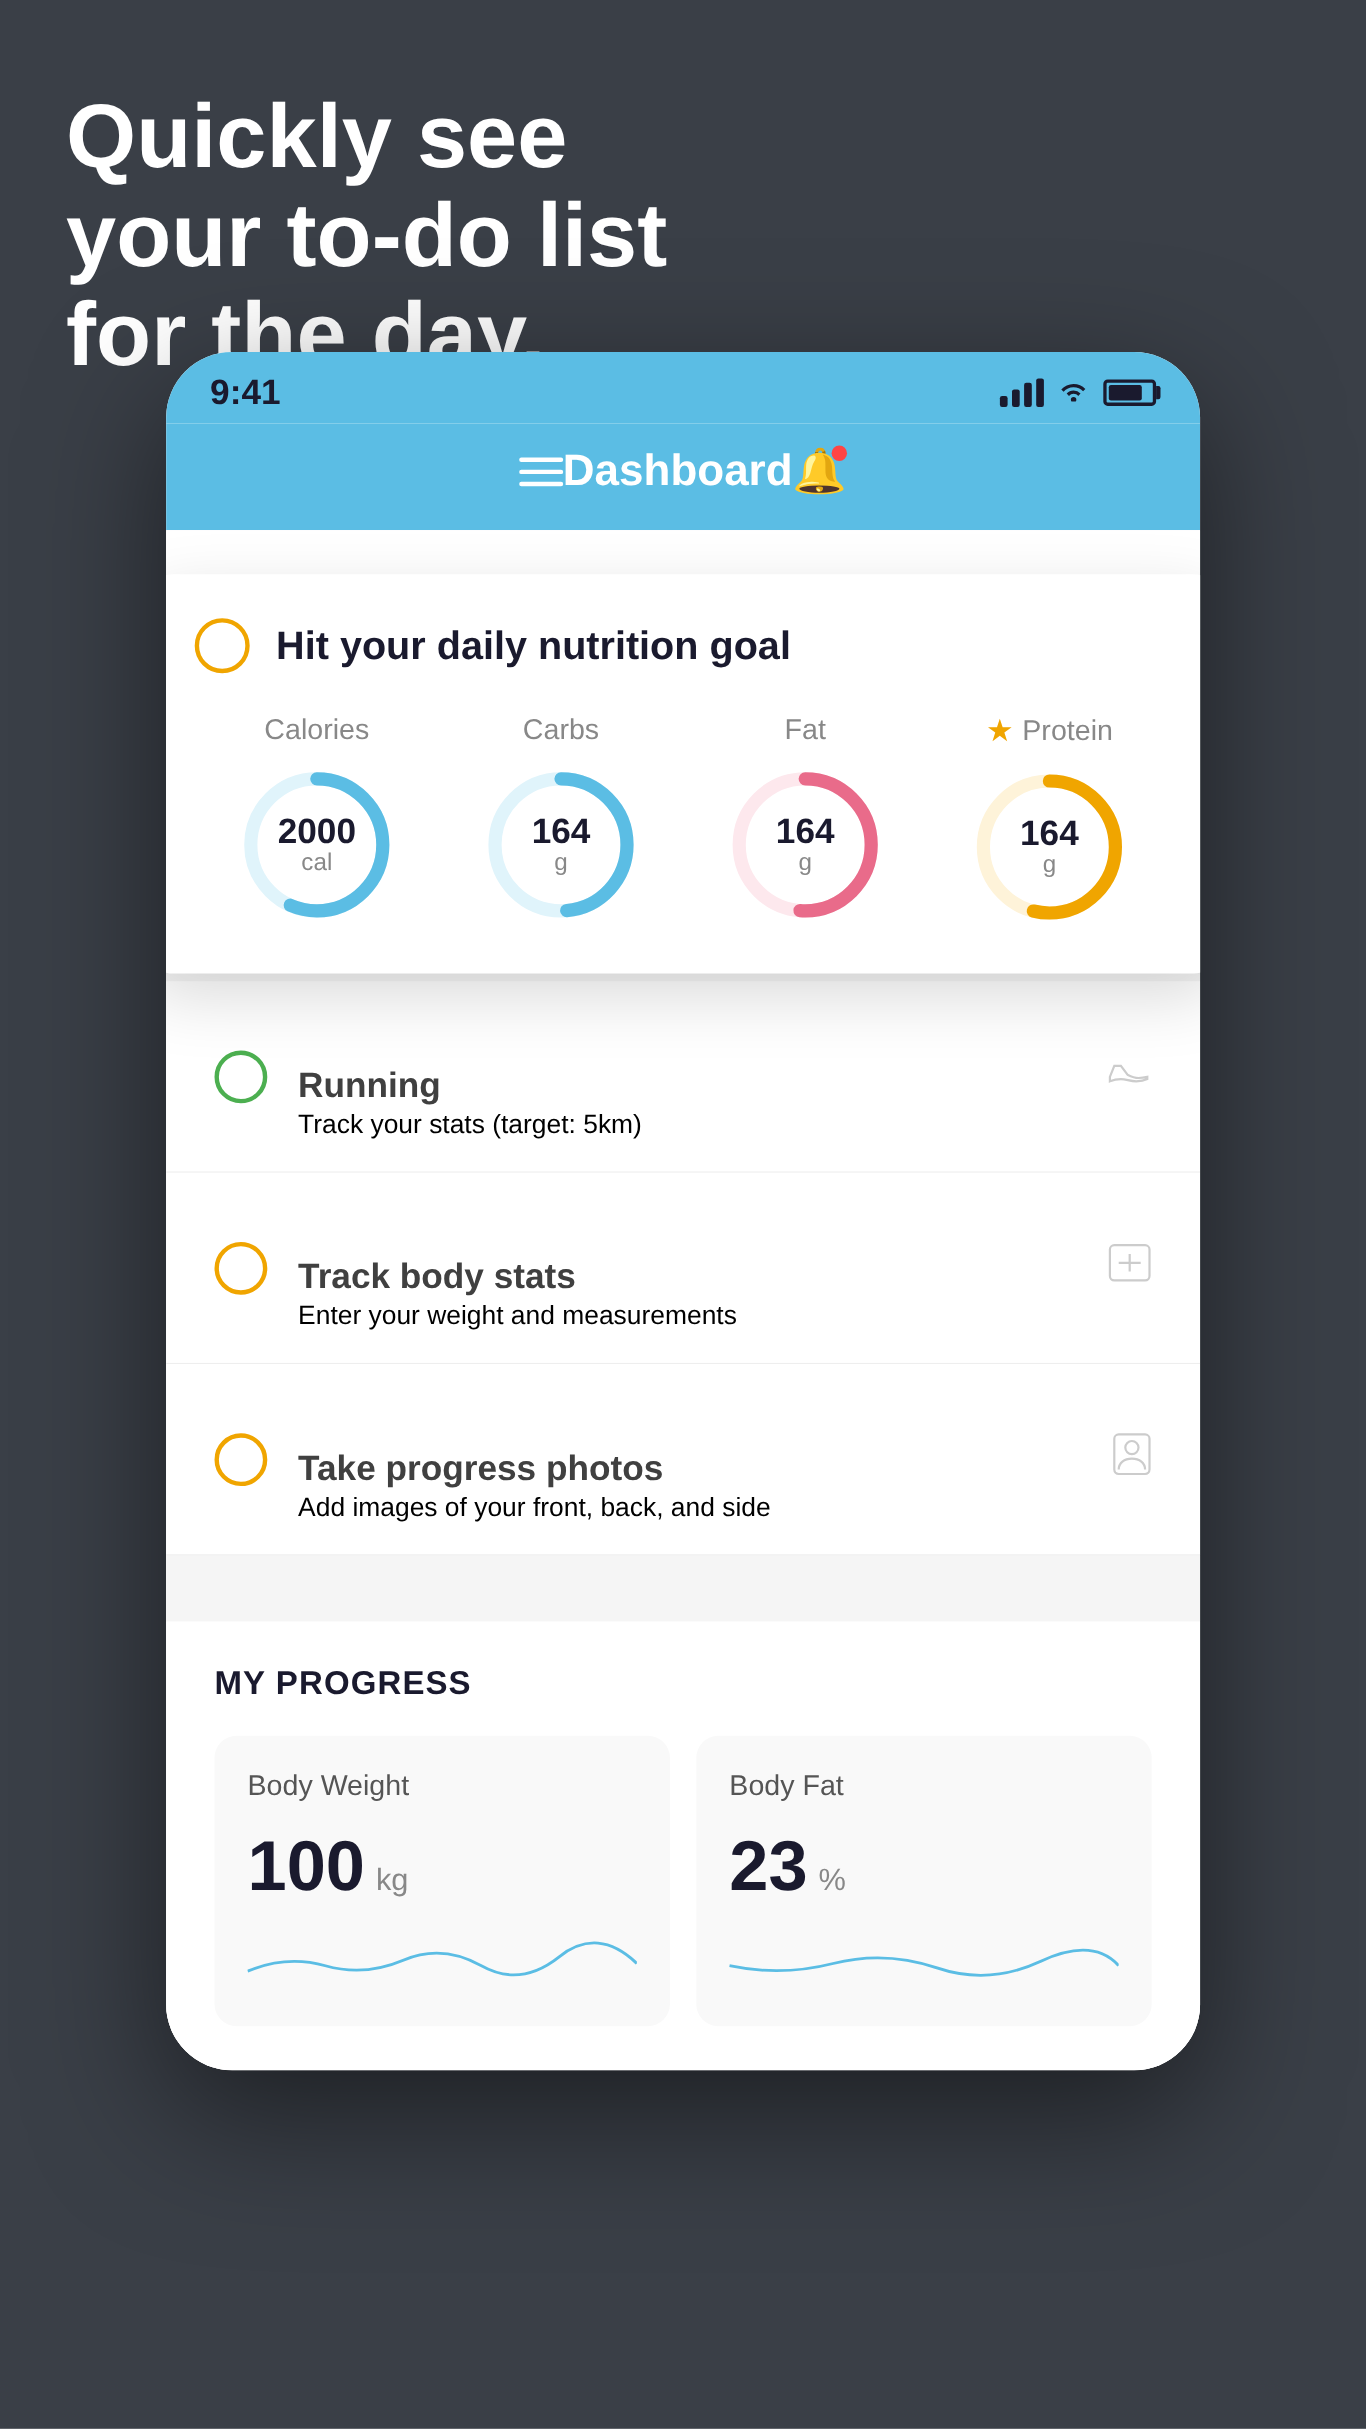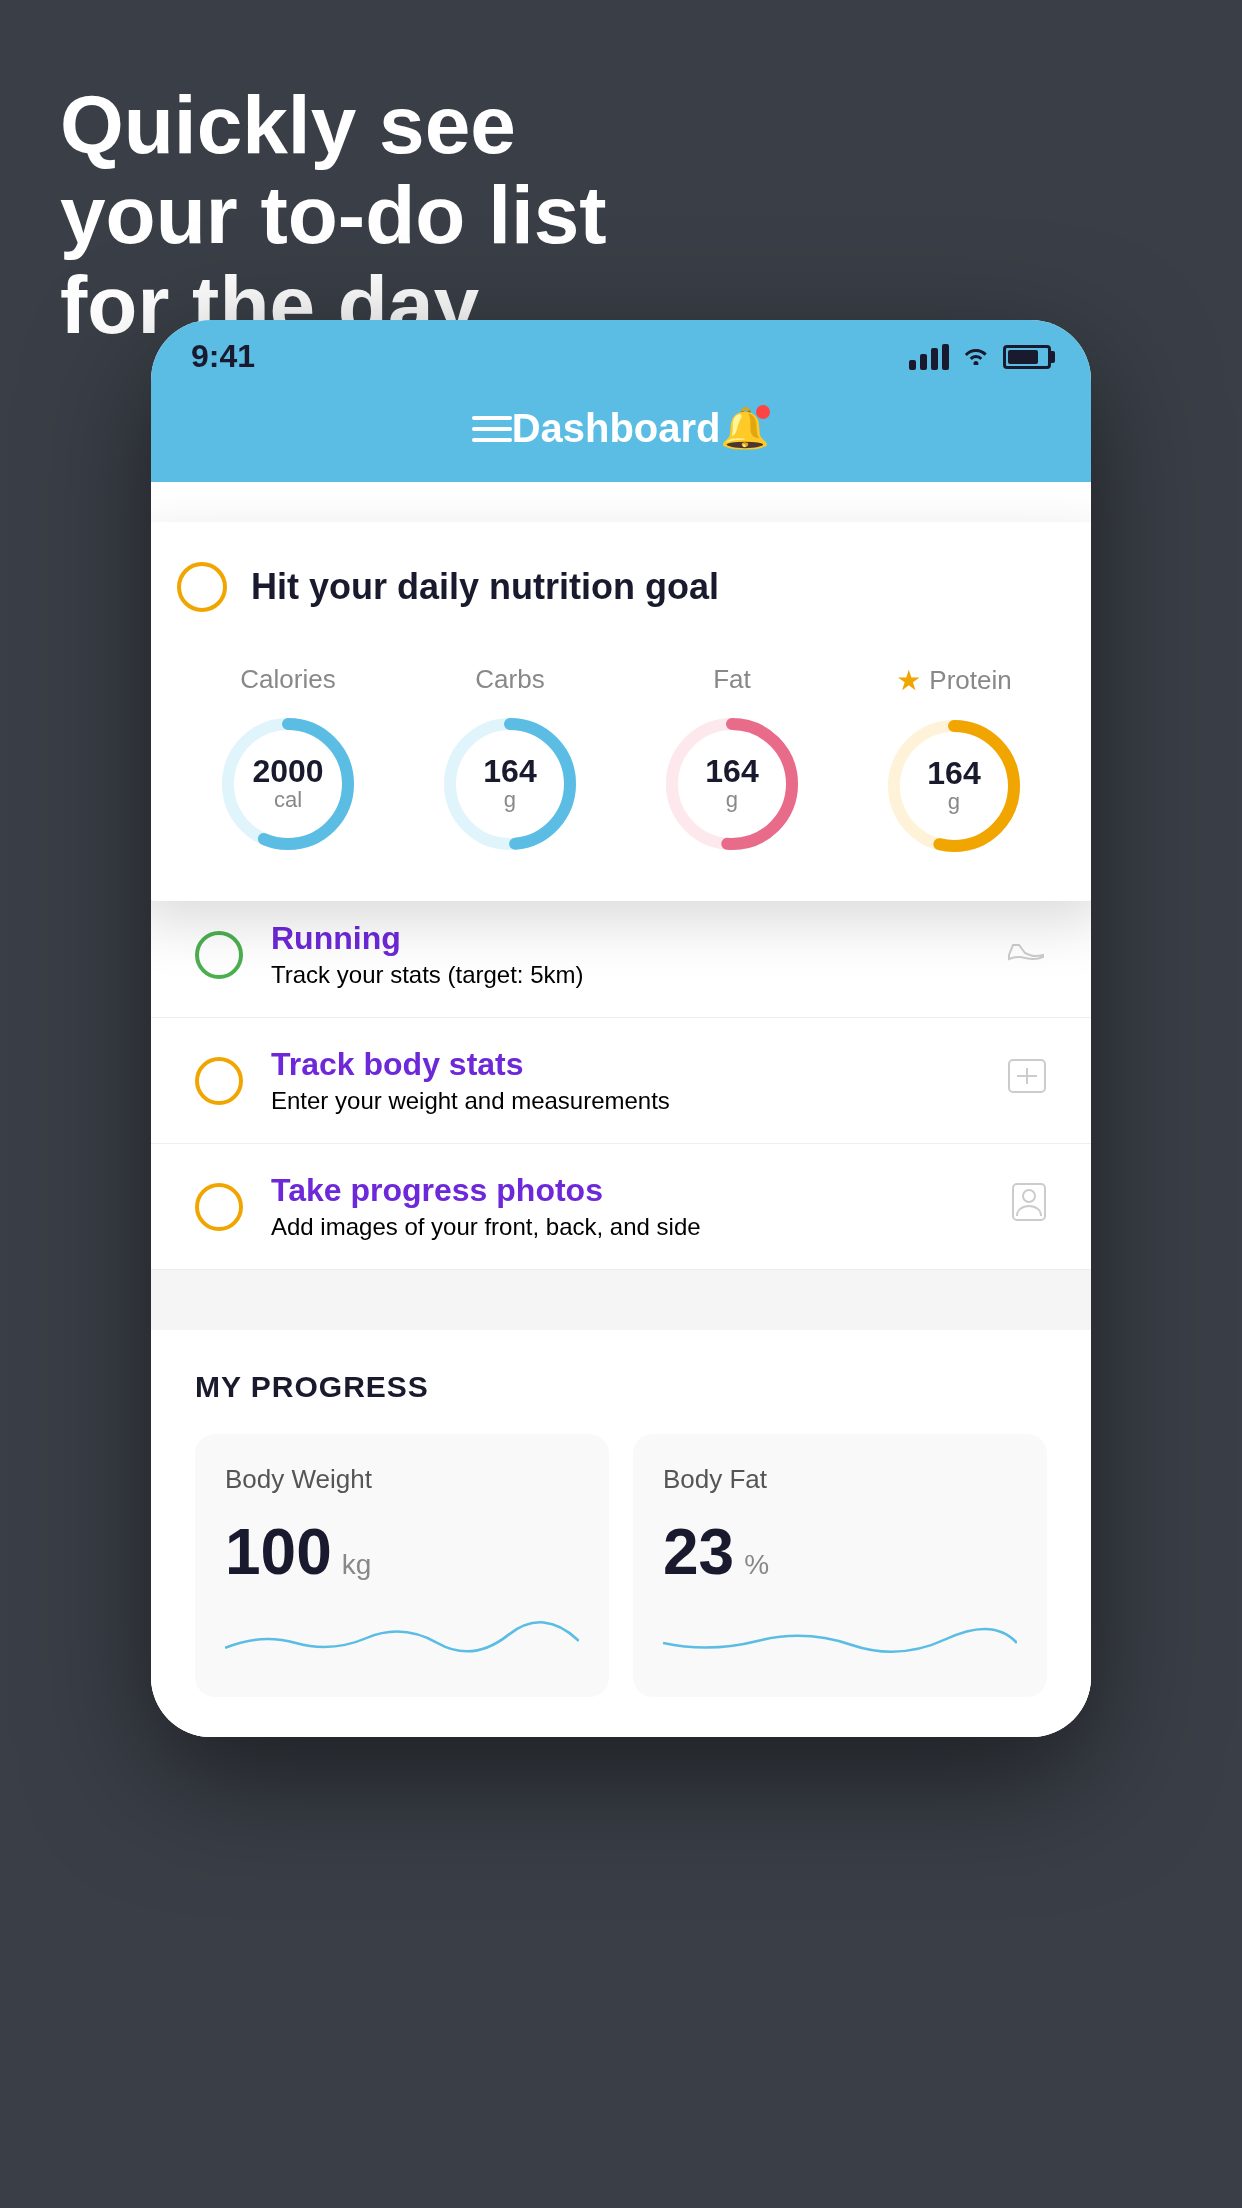--- a/index.html
+++ b/index.html
@@ -199,21 +199,20 @@
     }
     .nutrition-item {
       display: flex;
       flex-direction: column;
       align-items: center;
       gap: 14px;
     }
     .nutrition-label {
       font-size: 26px;
       color: #888;
-      margin-top: 16px;
     }
     .nutrition-label.star-label {
       display: flex;
       align-items: center;
       gap: 8px;
     }
     .star {
       color: #f0a500;
       font-size: 28px;
     }
@@ -265,21 +264,22 @@
     }
     .todo-circle.green {
       border-color: #4caf50;
     }
     .todo-content {
       flex: 1;
     }
     .todo-title {
       font-size: 32px;
       font-weight: 600;
-      color: #6d28d9;
+      color: #404040;
+      margin-top: 48px;
     }
     .todo-subtitle {
       font-size: 24px;
       color: #000000;
       margin-top: 4px;
     }
     .todo-icon {
       font-size: 36px;
       color: #ccc;
     }

